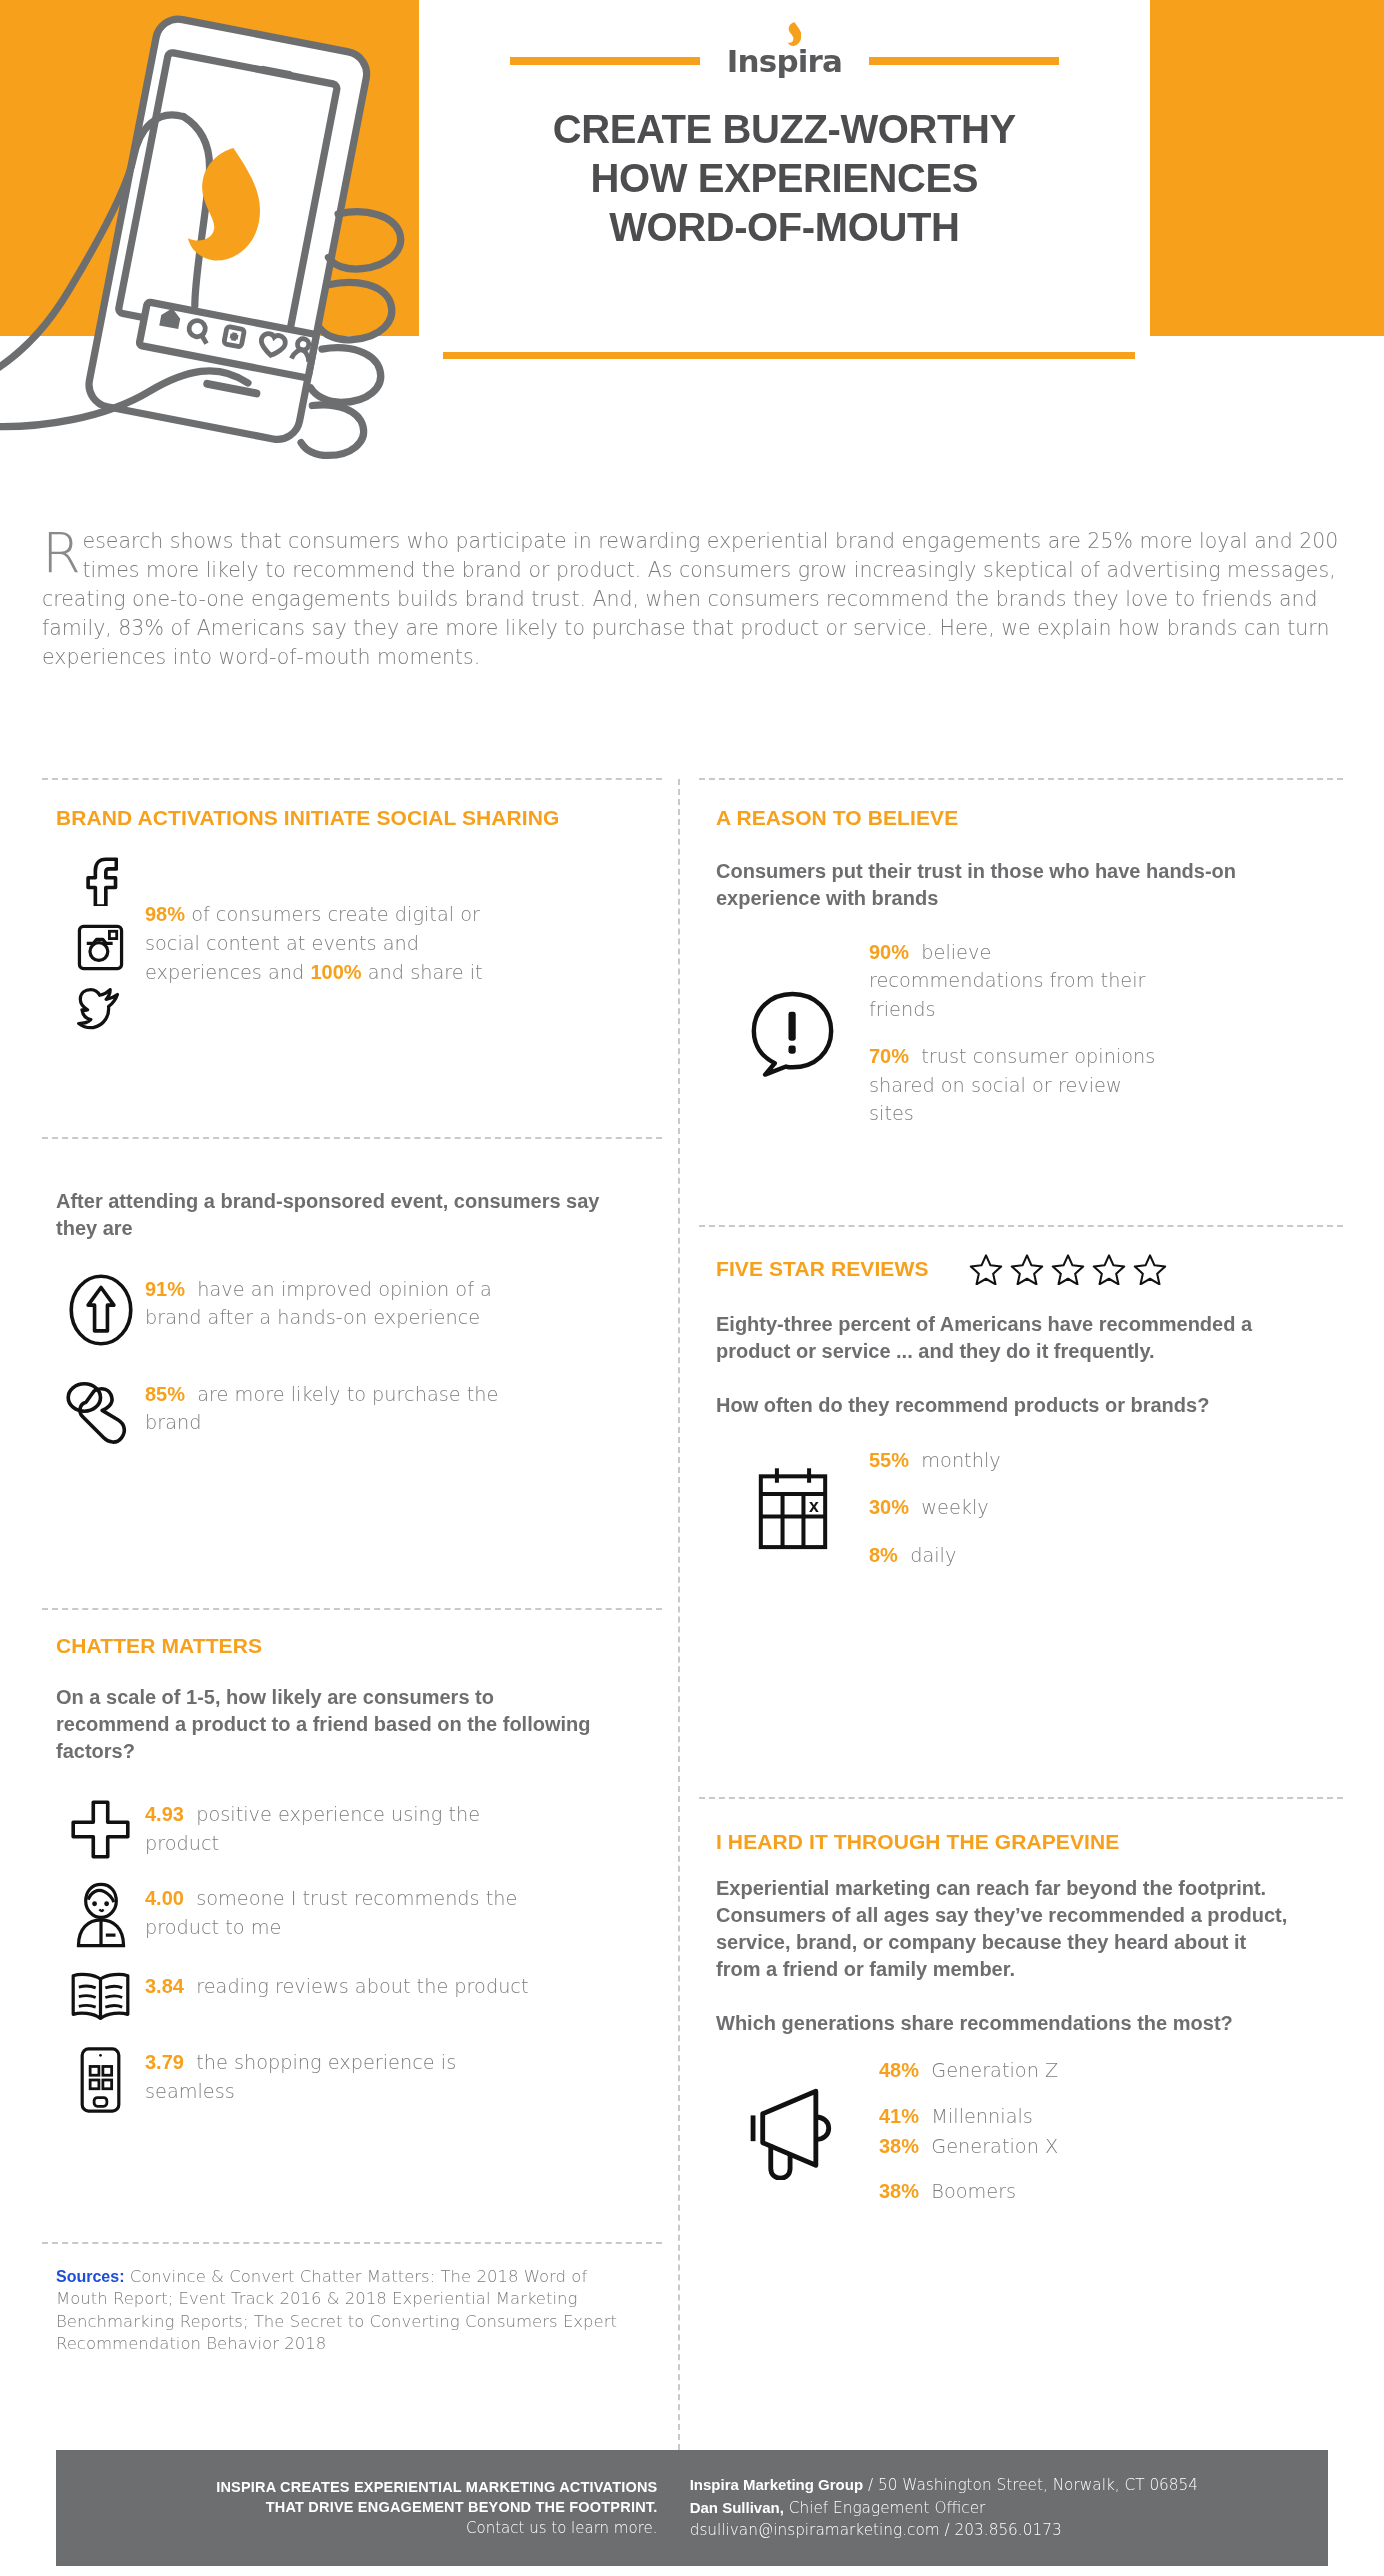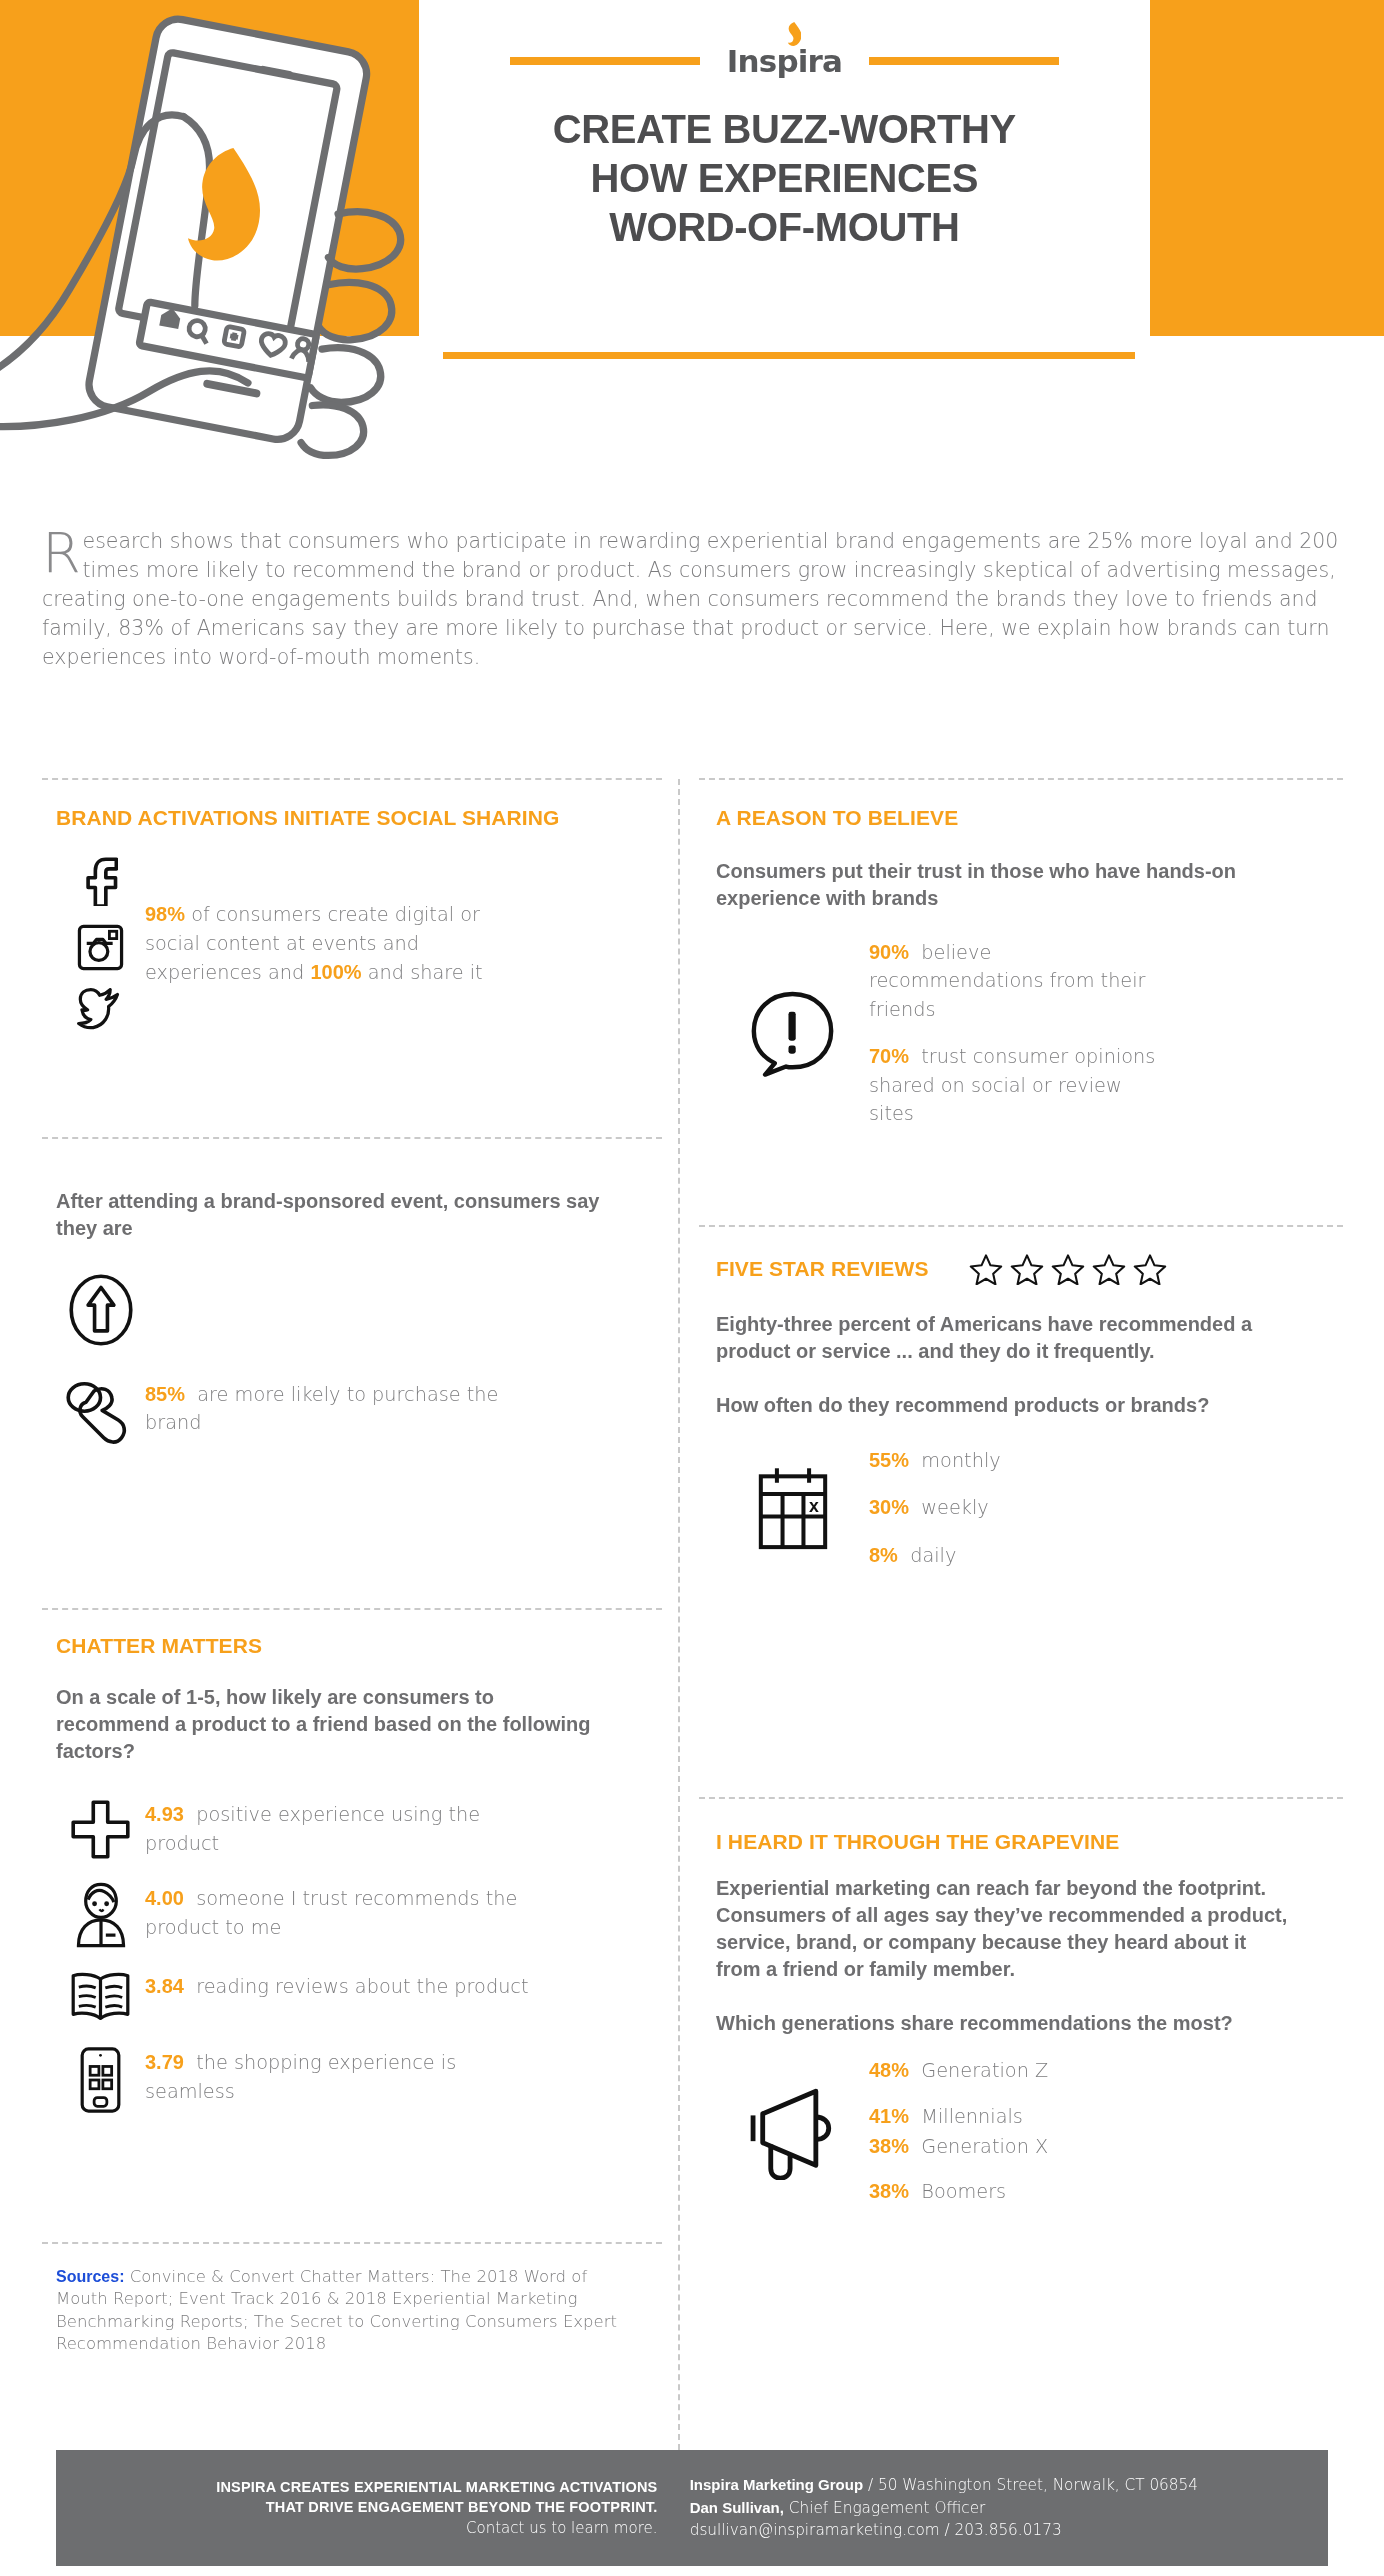--- a/index.html
+++ b/index.html
@@ -281,20 +281,23 @@
 
     <div class="stat-row" style="margin-top:31px;">
       <div class="stat-icon">
         <span>
           <svg width="66" height="74" viewBox="0 0 82 92">
             <ellipse cx="41" cy="46" rx="37" ry="42" fill="none" stroke="#111" stroke-width="4.5"></ellipse>
             <path d="M41 18 L57 40 H49 V72 H33 V40 H25 Z" fill="none" stroke="#111" stroke-width="4.5" stroke-linejoin="round"></path>
           </svg>
         </span>
       </div>
+      <div class="stat-body" style="max-width:386px;">
+        <span class="num">91%</span>&nbsp;&nbsp;<span>have an improved opinion of a brand after a hands-on experience</span>
+      </div>
     </div>
 
     <div class="stat-row" style="margin-top:31px;">
       <div class="stat-icon">
         <span>
           <svg width="71" height="68" viewBox="0 0 88 84">
             <ellipse cx="24" cy="24" rx="20" ry="17" fill="none" stroke="#111" stroke-width="4.5"></ellipse>
             <path d="M36 16 C46 10 56 14 58 24 C60 32 52 38 46 40 L66 52 C74 57 76 66 70 74 C64 82 54 80 48 74 L22 48 C16 42 18 32 26 30 Z" fill="none" stroke="#111" stroke-width="4.5" stroke-linejoin="round"></path>
           </svg>
         </span>
@@ -476,21 +479,21 @@
     </div>
   </div>
 
   <div class="hrule" style="left:699px; top:1797px; width:644px;"></div>
 
   <div class="colR" style="top:1829px;">
     <div class="sec-head">I HEARD IT THROUGH THE GRAPEVINE</div>
     <div class="sec-lead" style="margin-top:19.3px; max-width:580px;">Experiential marketing can reach far beyond the footprint. Consumers of all ages say they’ve recommended a product, service, brand, or company because they heard about it from a friend or family member.</div>
     <div class="sec-lead" style="margin-top:27px; max-width:588px;">Which generations share recommendations the most?</div>
 
-    <div class="metric-block" style="margin-top:19.3px;">
+    <div class="metric-block" style="margin-top:19.3px;gap:10px;">
       <div class="metric-icon">
         <span>
           <svg width="95" height="97" viewBox="0 0 118 120">
             <path d="M22 38 v36 l66 28 V10 Z" fill="none" stroke="#111" stroke-width="6" stroke-linejoin="round"></path>
             <line x1="10" y1="40" x2="10" y2="72" stroke="#111" stroke-width="6"></line>
             <path d="M88 42 c10 0 16 6 16 14 c0 8 -6 14 -16 14" fill="none" stroke="#111" stroke-width="6"></path>
             <path d="M32 76 v30 c0 8 6 12 12 12 c6 0 12 -4 12 -12 V88" fill="none" stroke="#111" stroke-width="6" stroke-linejoin="round"></path>
           </svg>
         </span>
       </div>

